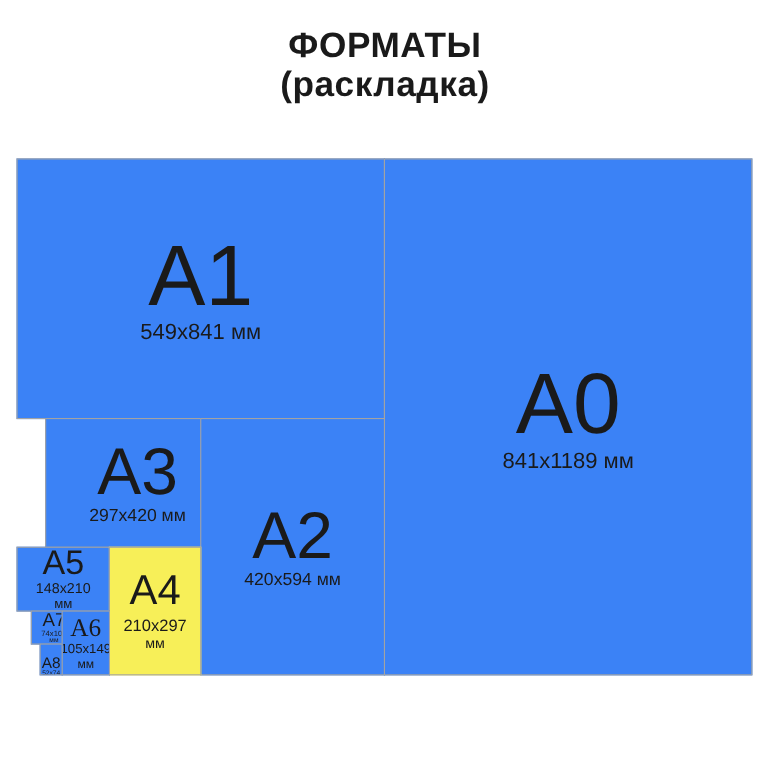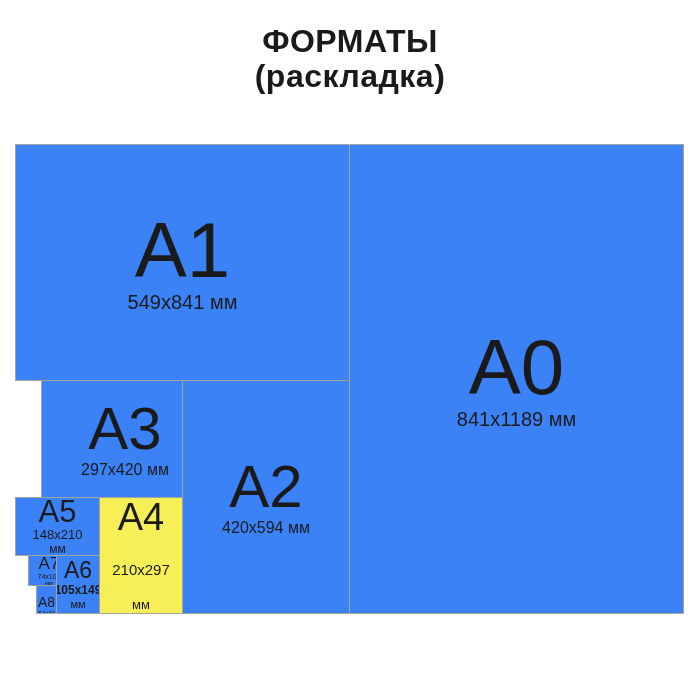--- a/index.html
+++ b/index.html
@@ -24,21 +24,21 @@
   .title-line{font-size:32px;font-weight:700;letter-spacing:.5px;}
   .fmt{
     position:absolute;
     background:#3b82f6;
     border:1px solid var(--border);
     display:flex;flex-direction:column;
     align-items:center;justify-content:center;
     text-align:center;
     overflow:hidden;
   }
-  .fmt.highlight{background:var(--highlight);justify-content:space-between;}
+  .fmt.highlight{background:var(--highlight);}
   .fmt-label{font-weight:500;line-height:1;color:var(--text);}
   .fmt-dims{line-height:1.15;color:var(--text);}
   .fmt-unit{line-height:1.15;color:var(--text);}
 
   
   .cell-a1{left:15px;top:144px;width:335px;height:237px;}
   .cell-a0{left:349px;top:144px;width:335px;height:470px;}
   .cell-a3{left:15px;top:380px;width:168px;height:118px;margin-left:26px;}
   .cell-a2{left:182px;top:380px;width:168px;height:234px;}
   .cell-a5{left:15px;top:497px;width:85px;height:59px;}
@@ -51,22 +51,22 @@
   .cell-a0 .fmt-label,.cell-a1 .fmt-label{font-size:78px;margin-bottom:2px;}
   .cell-a0 .fmt-dims,.cell-a1 .fmt-dims{font-size:20px;}
   .cell-a2 .fmt-label,.cell-a3 .fmt-label{font-size:60px;margin-bottom:2px;}
   .cell-a2 .fmt-dims,.cell-a3 .fmt-dims{font-size:16px;}
   .cell-a4 .fmt-label{font-size:38px;margin-bottom:5px;}
   .cell-a4 .fmt-dims{font-size:15px;}
   .cell-a4 .fmt-unit{font-size:13px;}
   .cell-a5 .fmt-label{font-size:31px;margin-bottom:1px;}
   .cell-a5 .fmt-dims{font-size:13px;}
   .cell-a5 .fmt-unit{font-size:12px;}
-  .cell-a6 .fmt-label{font-size:23px;margin-bottom:2px;}
-  .cell-a6 .fmt-dims{font-size:12px;font-weight:bold;}
+  .cell-a6 .fmt-label{font-size:23px;margin-bottom:2px;font-family:Liberation Serif, serif;}
+  .cell-a6 .fmt-dims{font-size:12px;}
   .cell-a6 .fmt-unit{font-size:11px;}
   .cell-a7 .fmt-label{font-size:17px;margin-bottom:1px;}
   .cell-a7 .fmt-dims{font-size:7px;line-height:1;}
   .cell-a7 .fmt-unit{font-size:6px;line-height:1;}
   .cell-a8 .fmt-label{font-size:14px;margin-bottom:1px;margin-top:16px;}
   .cell-a8 .fmt-dims{font-size:6px;line-height:1;}
   .cell-a8 .fmt-unit{font-size:5px;line-height:1;}
 </style>
 </head>
 <body>

